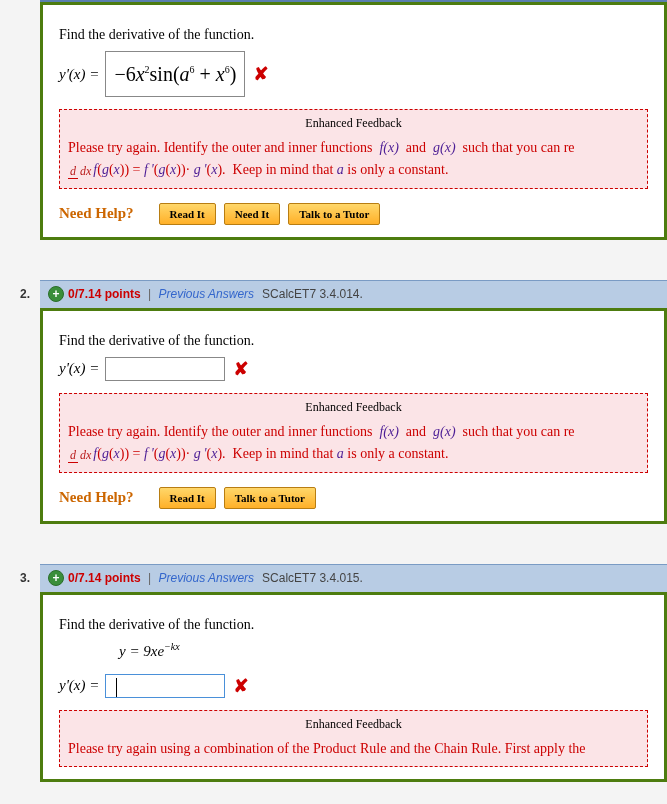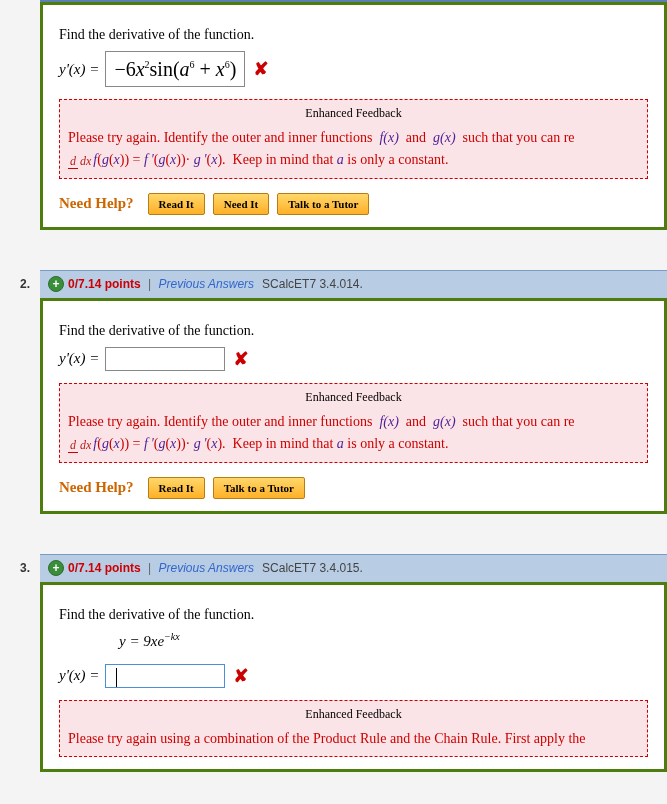--- a/index.html
+++ b/index.html
@@ -10,34 +10,34 @@
 .plus-icon { width: 16px; height: 16px; background: #3a8e3a; border-radius: 50%; display: inline-flex; align-items:center; justify-content:center; color:#fff; font-weight:bold; font-size:12px; border:1px solid #2a6e2a; margin-right:4px;}
 .points { color: #cc0000; font-weight: bold; margin-right: 4px; }
 .prev { color: #3366cc; margin: 0 4px; font-style: italic;}
 .sep { color: #666; }
 .ref { color: #444; margin-left: 4px;}
 .prompt { margin: 10px 0 8px 0; font-family: "Times New Roman", serif; font-size: 14px; }
 .eqline { margin-left: 60px; font-family: "Times New Roman", serif; font-style: italic; font-size: 15px; margin-bottom: 14px;}
 sup { font-size: 10px; }
 .ansrow { display: flex; align-items: center; margin: 6px 0 12px 0; font-family: "Times New Roman", serif;}
 .anslabel { font-style: italic; font-size: 15px; margin-right: 6px;}
-.ansbox { border: 1px solid #888; height: 36px; padding: 4px 8px; display:inline-flex; align-items:center; font-size: 20px; font-family: "Times New Roman", serif;}
+.ansbox { border: 1px solid #888; height: 46px; padding: 4px 8px; display:inline-flex; align-items:center; font-size: 20px; font-family: "Times New Roman", serif;}
 .ansbox-inner { font-family: "Times New Roman", serif; }
 .ansbox.small { width: 120px; height: 24px; }
 .ansbox.small2 { width: 120px; height: 24px; background:#fff;}
 .xmark { color: #cc0000; font-size: 18px; font-weight: bold; margin-left: 8px;}
 .feedback { border: 1px dashed #cc0000; background: #fbe4e7; padding: 6px 8px; margin: 6px 0 14px 0; }
 .feedback-title { font-family: Verdana; font-size: 12px; color: #000000; margin-bottom: 6px; text-align: center;}
 .feedback-body { font-family: "Times New Roman", serif; color: #cc0000; font-size: 14px; line-height: 1.6;}
 .fx { font-style: italic; color: #4c1d95;}
 .frac { display:inline-block; vertical-align: middle; text-align:center; font-style: italic; color:#b91c1c; line-height:1;}
 .frac .top { border-bottom:1px solid #cc0000; padding:0 2px; font-size:12px;}
 .frac .bot { padding:0 2px; font-size:12px;}
 .needhelp { display:flex; align-items:center; gap:8px; margin-top: 8px;}
-.needhelp-label { color:#cc6600; font-weight:bold; font-family: Verdana; font-size: 15px; margin-right: 6px;}
+.needhelp-label { color:#cc6600; font-weight:bold; font-family: Verdana; font-size: 15px; margin-right: 17px;}
 .btn { background: linear-gradient(#ffd76a,#ffb028); border: 1px solid #b87d12; padding: 4px 10px; font-family: Verdana; font-size: 11px; font-weight: bold; color:#000; cursor:pointer; border-radius:2px;}
 .caret { display:inline; }
 .q1top { border-top: 2px solid #5a7fb0; margin-left:40px;}
 </style>
 </head>
 <body>
 
 <div class="q1top"></div>
 <div class="container">
   <div class="prompt">Find the derivative of the function.</div>

